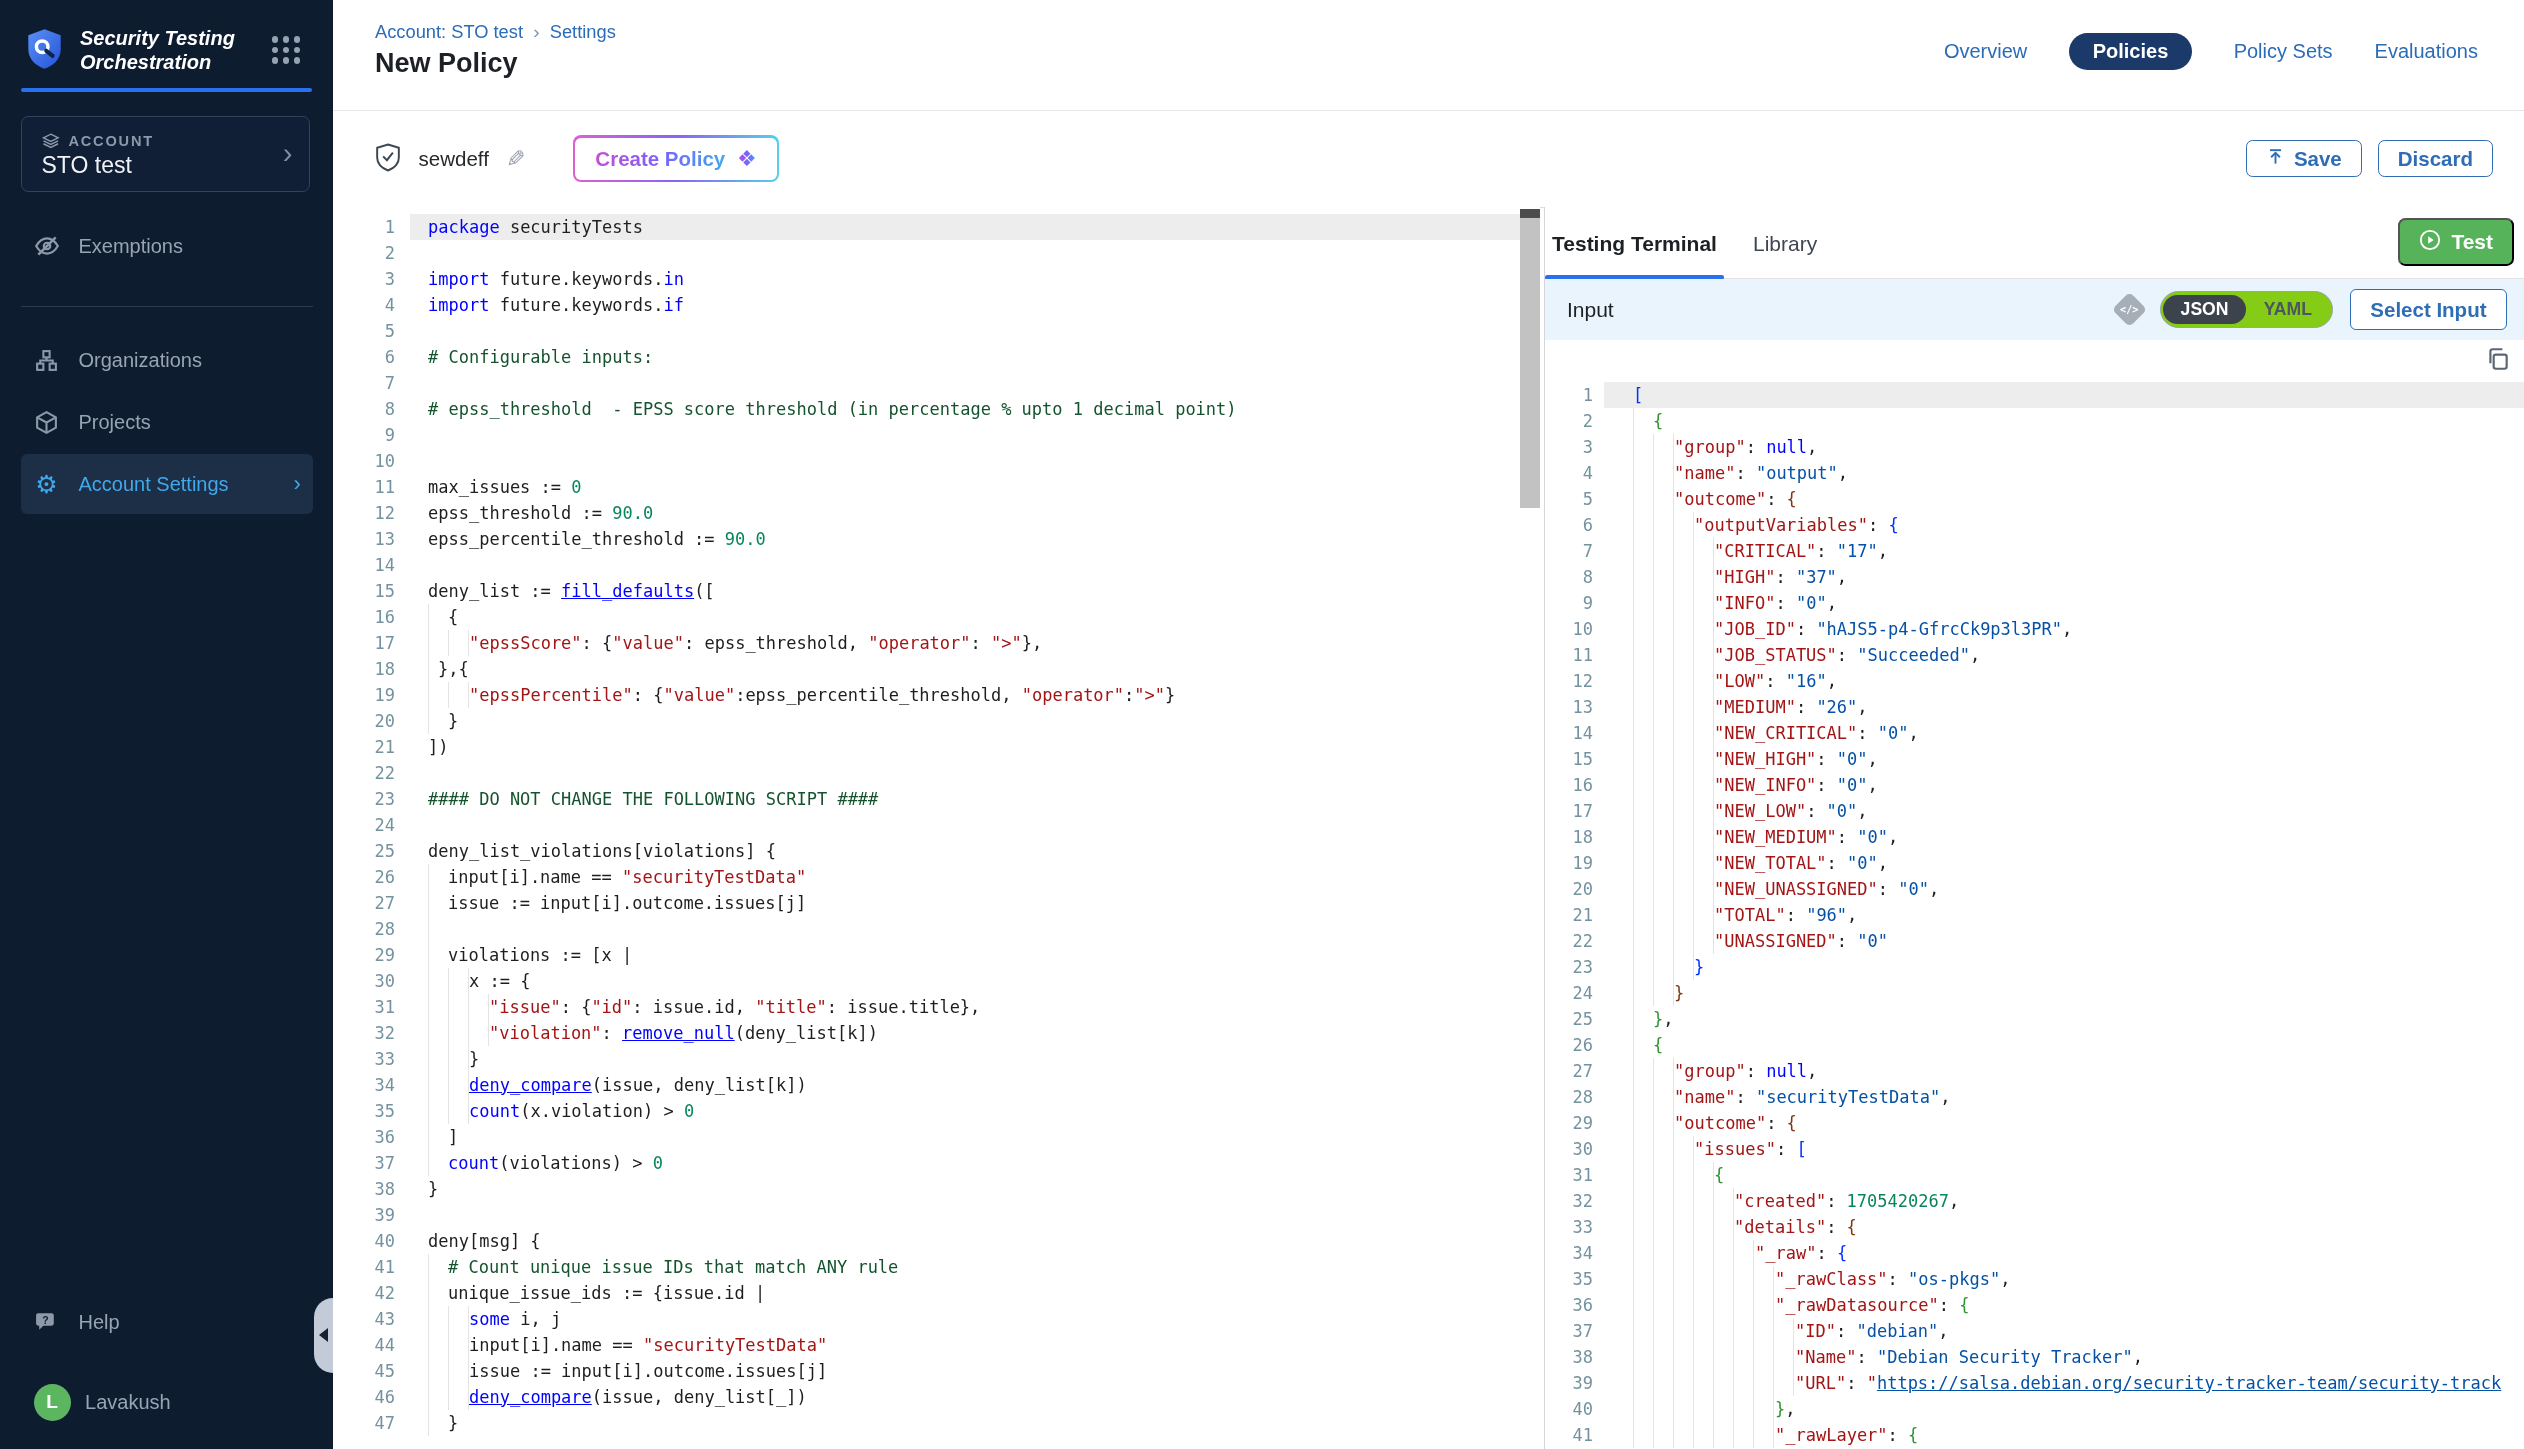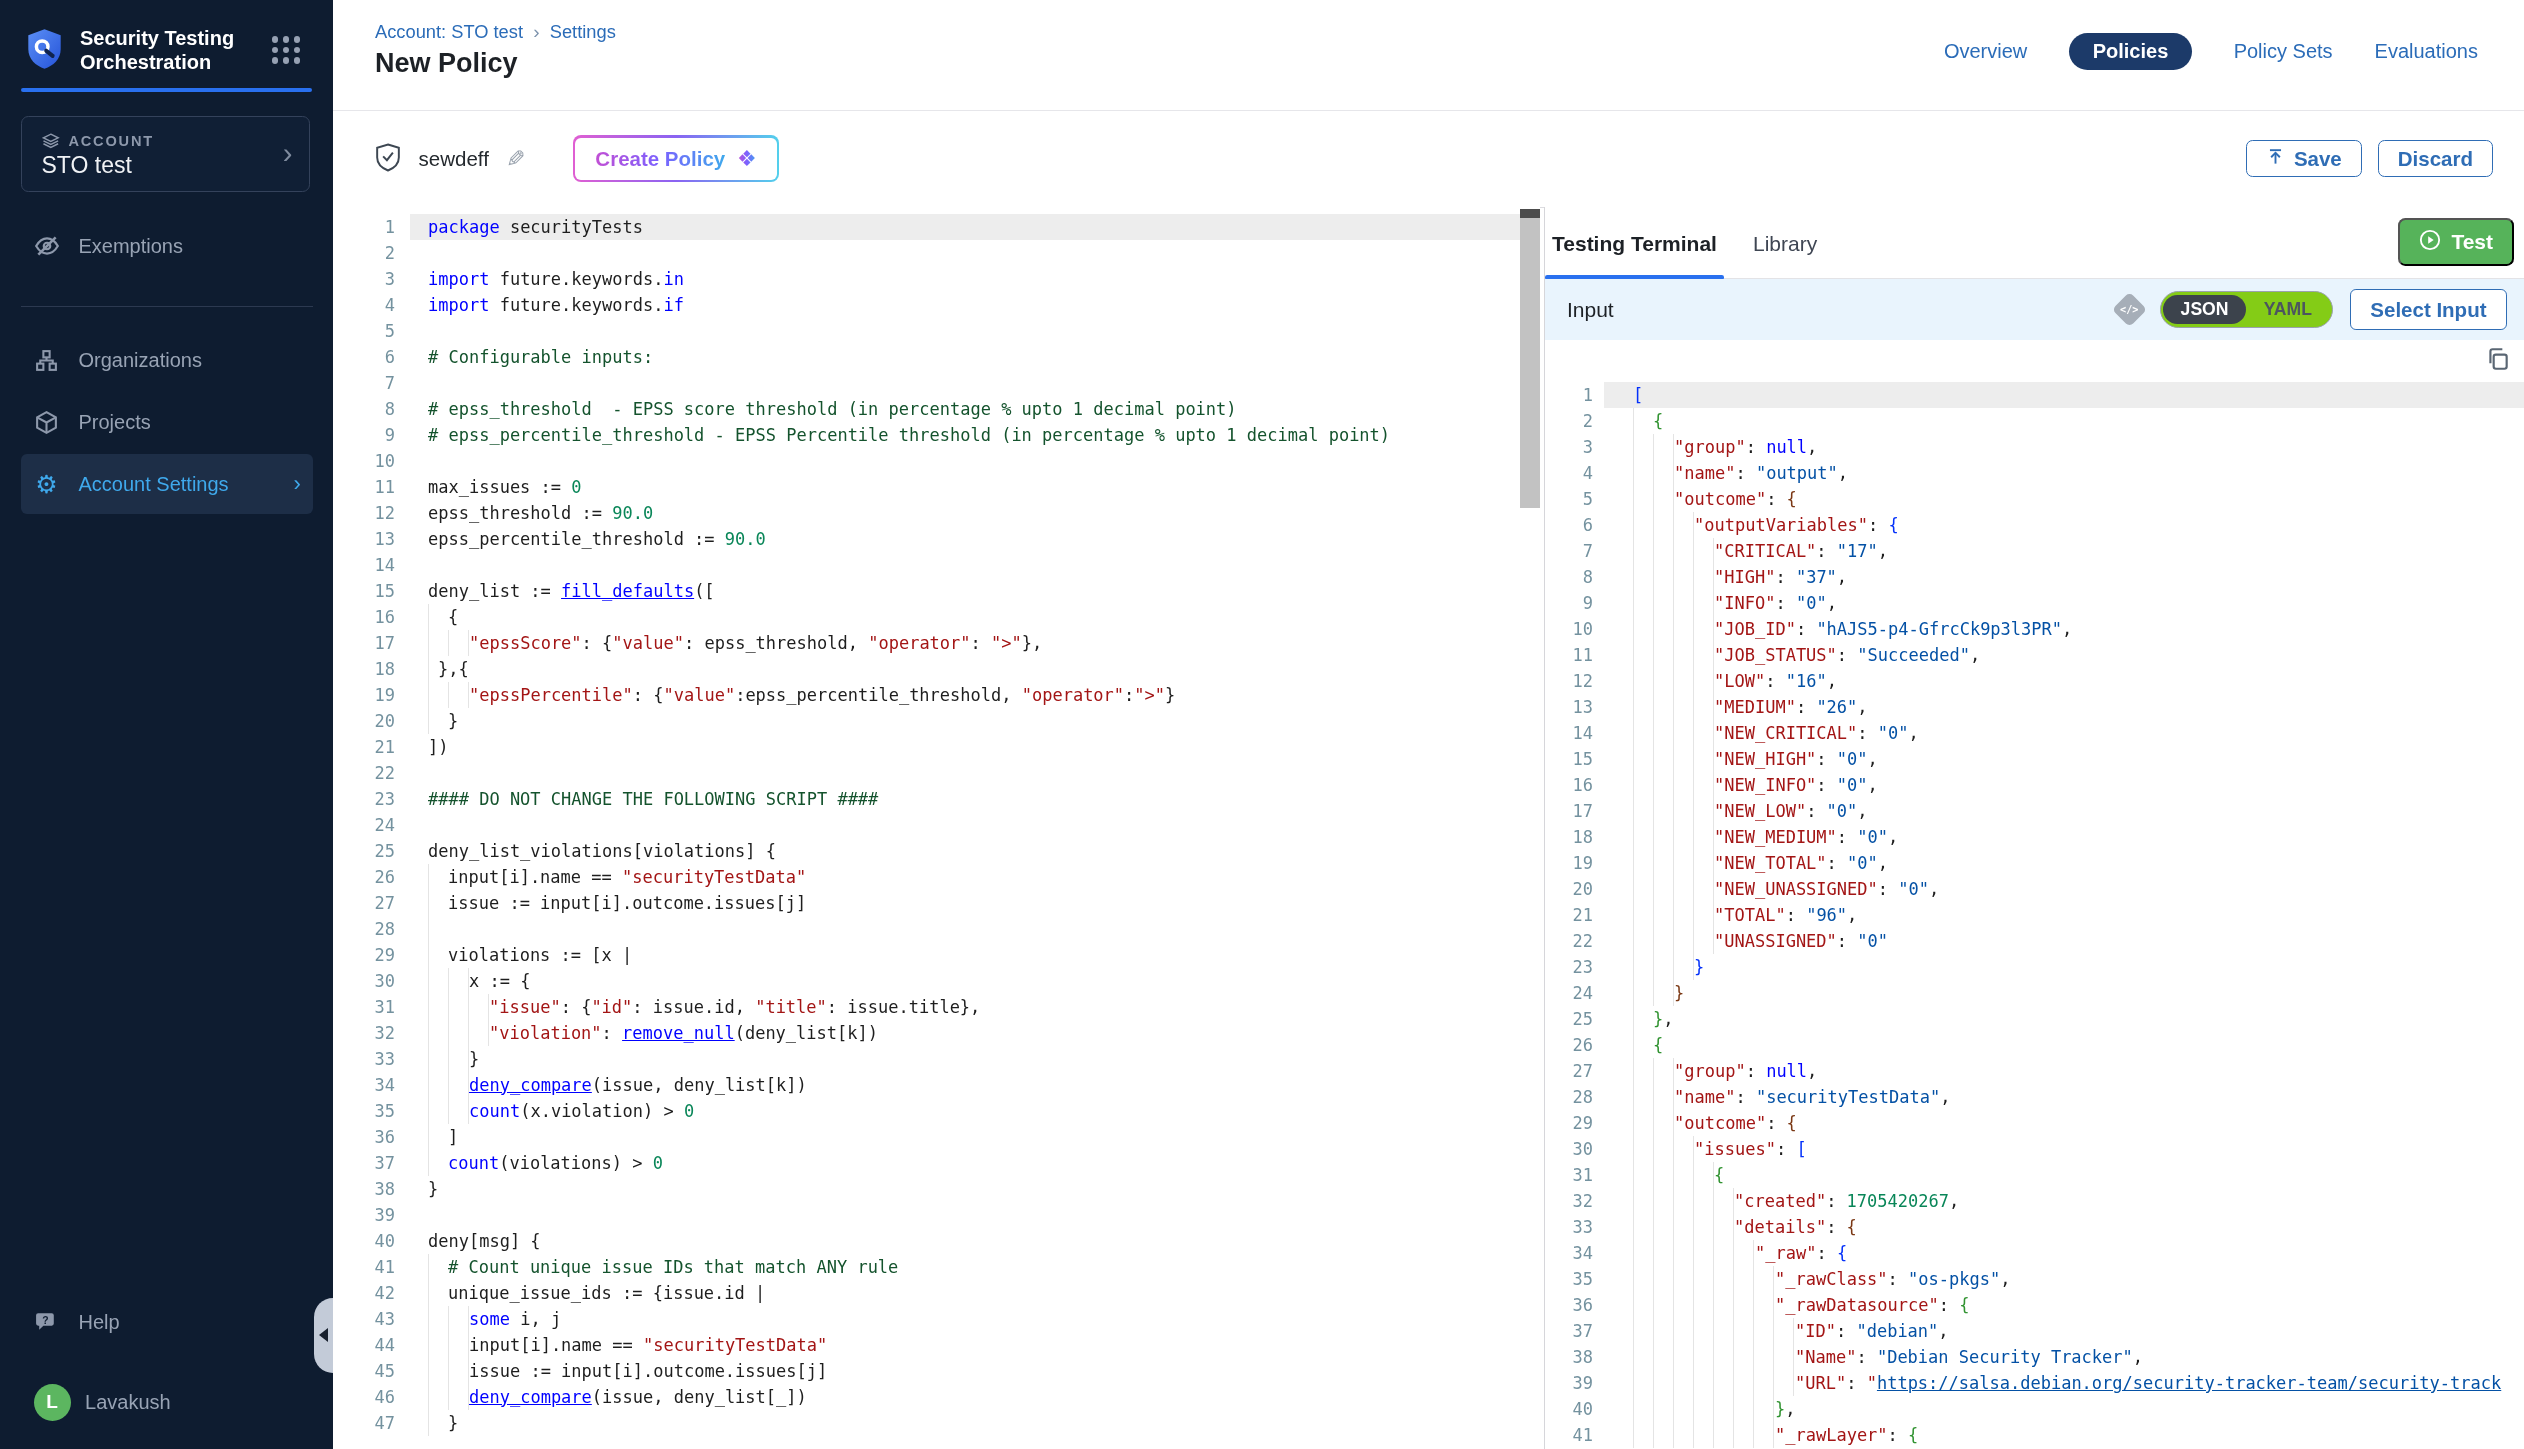--- a/index.html
+++ b/index.html
@@ -1,20 +1,20 @@
 <!DOCTYPE html>
 <html style="font-size:11.7px"><head>
 <meta charset="utf-8">
 <style>
   html,body{margin:0;padding:0;}
   body{width:2525px;height:1450px;overflow:hidden;position:relative;background:#fff;
        font-family:"Liberation Sans",sans-serif;color:#1d2126;}
   
   .sidebar{position:absolute;left:0;top:0;width:333px;height:1450px;background:#0e1c30;}
-  .brand{position:absolute;left:26px;top:26px;right:22px;height:51px;}
+  .brand{position:absolute;left:26px;top:26px;right:22px;height:51px;font-style:italic;}
   .logo{position:absolute;left:0;top:1.5px;}
   .brand-title{position:absolute;left:54px;top:0;font-size:20px;font-weight:700;color:#fff;line-height:24px;}
   .grid-icon{position:absolute;right:10.2px;top:10.2px;width:29px;height:28px;display:grid;
              grid-template-columns:repeat(3,1fr);grid-gap:3.7px;}
   .grid-icon i{width:6.6px;height:6.6px;border-radius:50%;background:#96a1b3;}
   .brand-rule{position:absolute;left:20.5px;top:88px;width:291px;height:3.7px;background:#2970ef;border-radius:2.2px;}
   .account-card{position:absolute;left:20.5px;top:116px;width:287px;height:74px;border:1.5px solid #34425b;
                 border-radius:7.3px;background:#101f35;}
   .acct-row1{position:absolute;left:20.5px;top:14.6px;display:flex;align-items:center;gap:8.8px;}
   .acct-label{font-size:14.6px;font-weight:700;letter-spacing:1.8px;color:#8d98ab;}
@@ -285,21 +285,20 @@
         </div>
         <div class="crow">
           <span class="ln">7</span>
         </div>
         <div class="crow">
           <span class="ln">8</span>
           <span class="cl"><span class="tk-cm"># epss_threshold  - EPSS score threshold (in percentage % upto 1 decimal point)</span></span>
         </div>
         <div class="crow">
           <span class="ln">9</span>
-          <span class="cl"><span class="tk-cm"># epss_percentile_threshold - EPSS Percentile threshold (in percentage % upto 1 decimal point)</span></span>
         </div>
         <div class="crow">
           <span class="ln">10</span>
           <span class="cl"></span>
         </div>
         <div class="crow">
           <span class="ln">11</span>
           <span class="cl"><span class="tk-pl">max_issues := </span><span class="tk-num">0</span></span>
         </div>
         <div class="crow">

